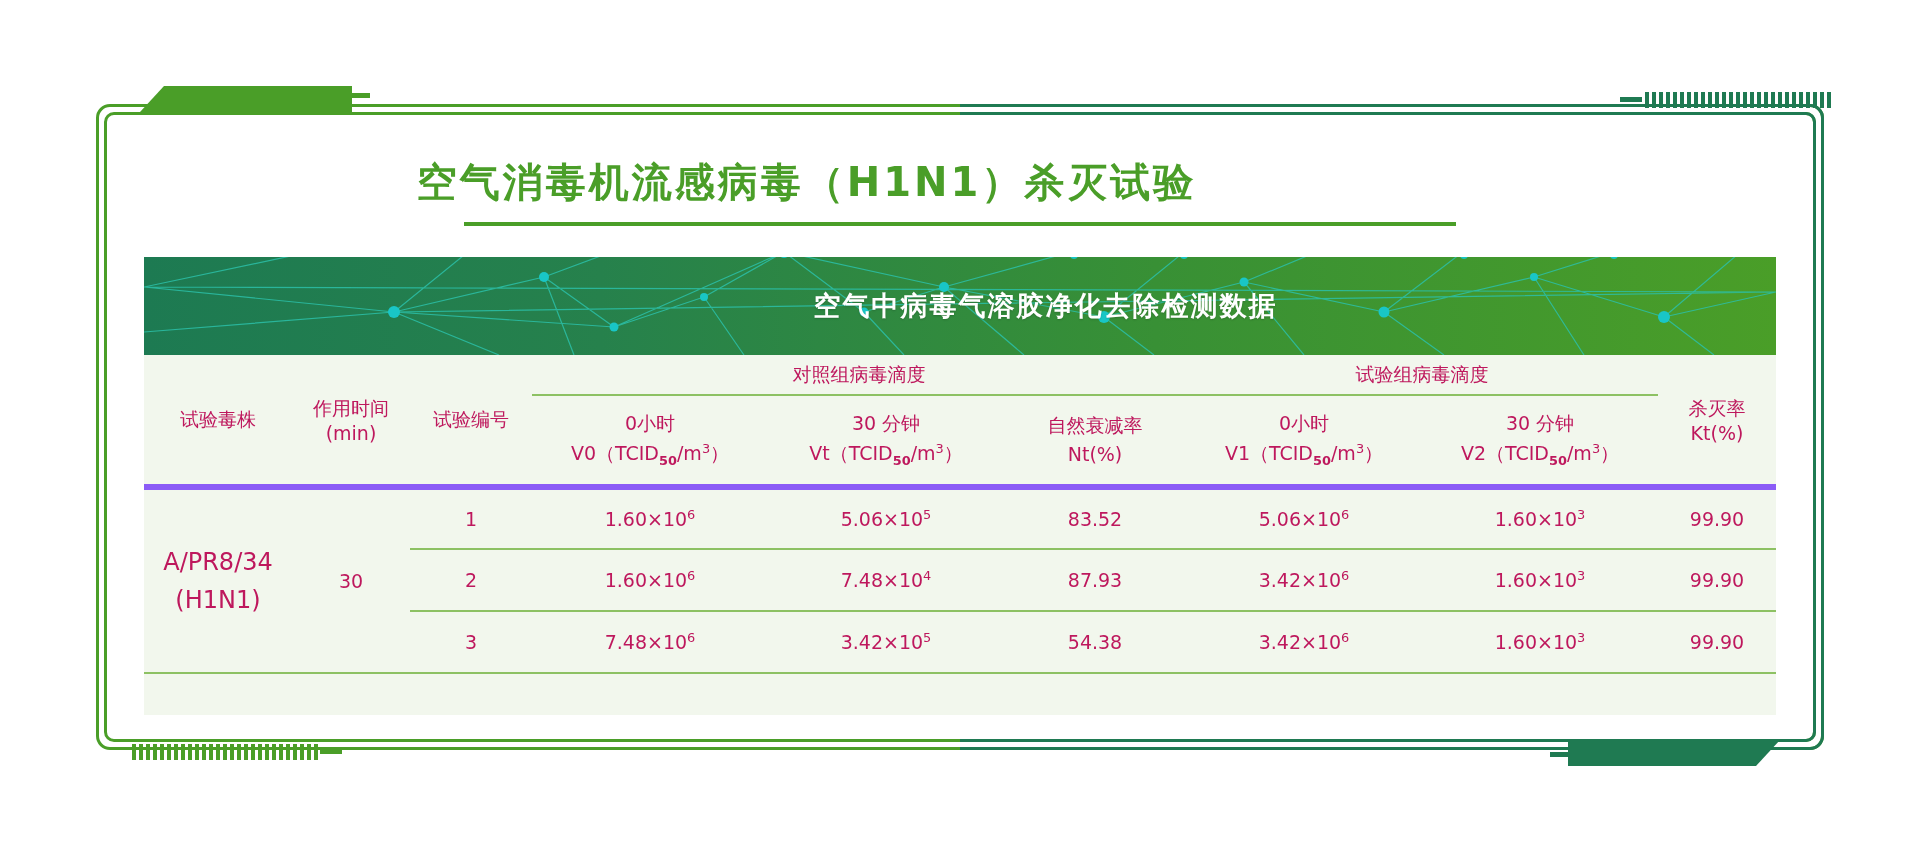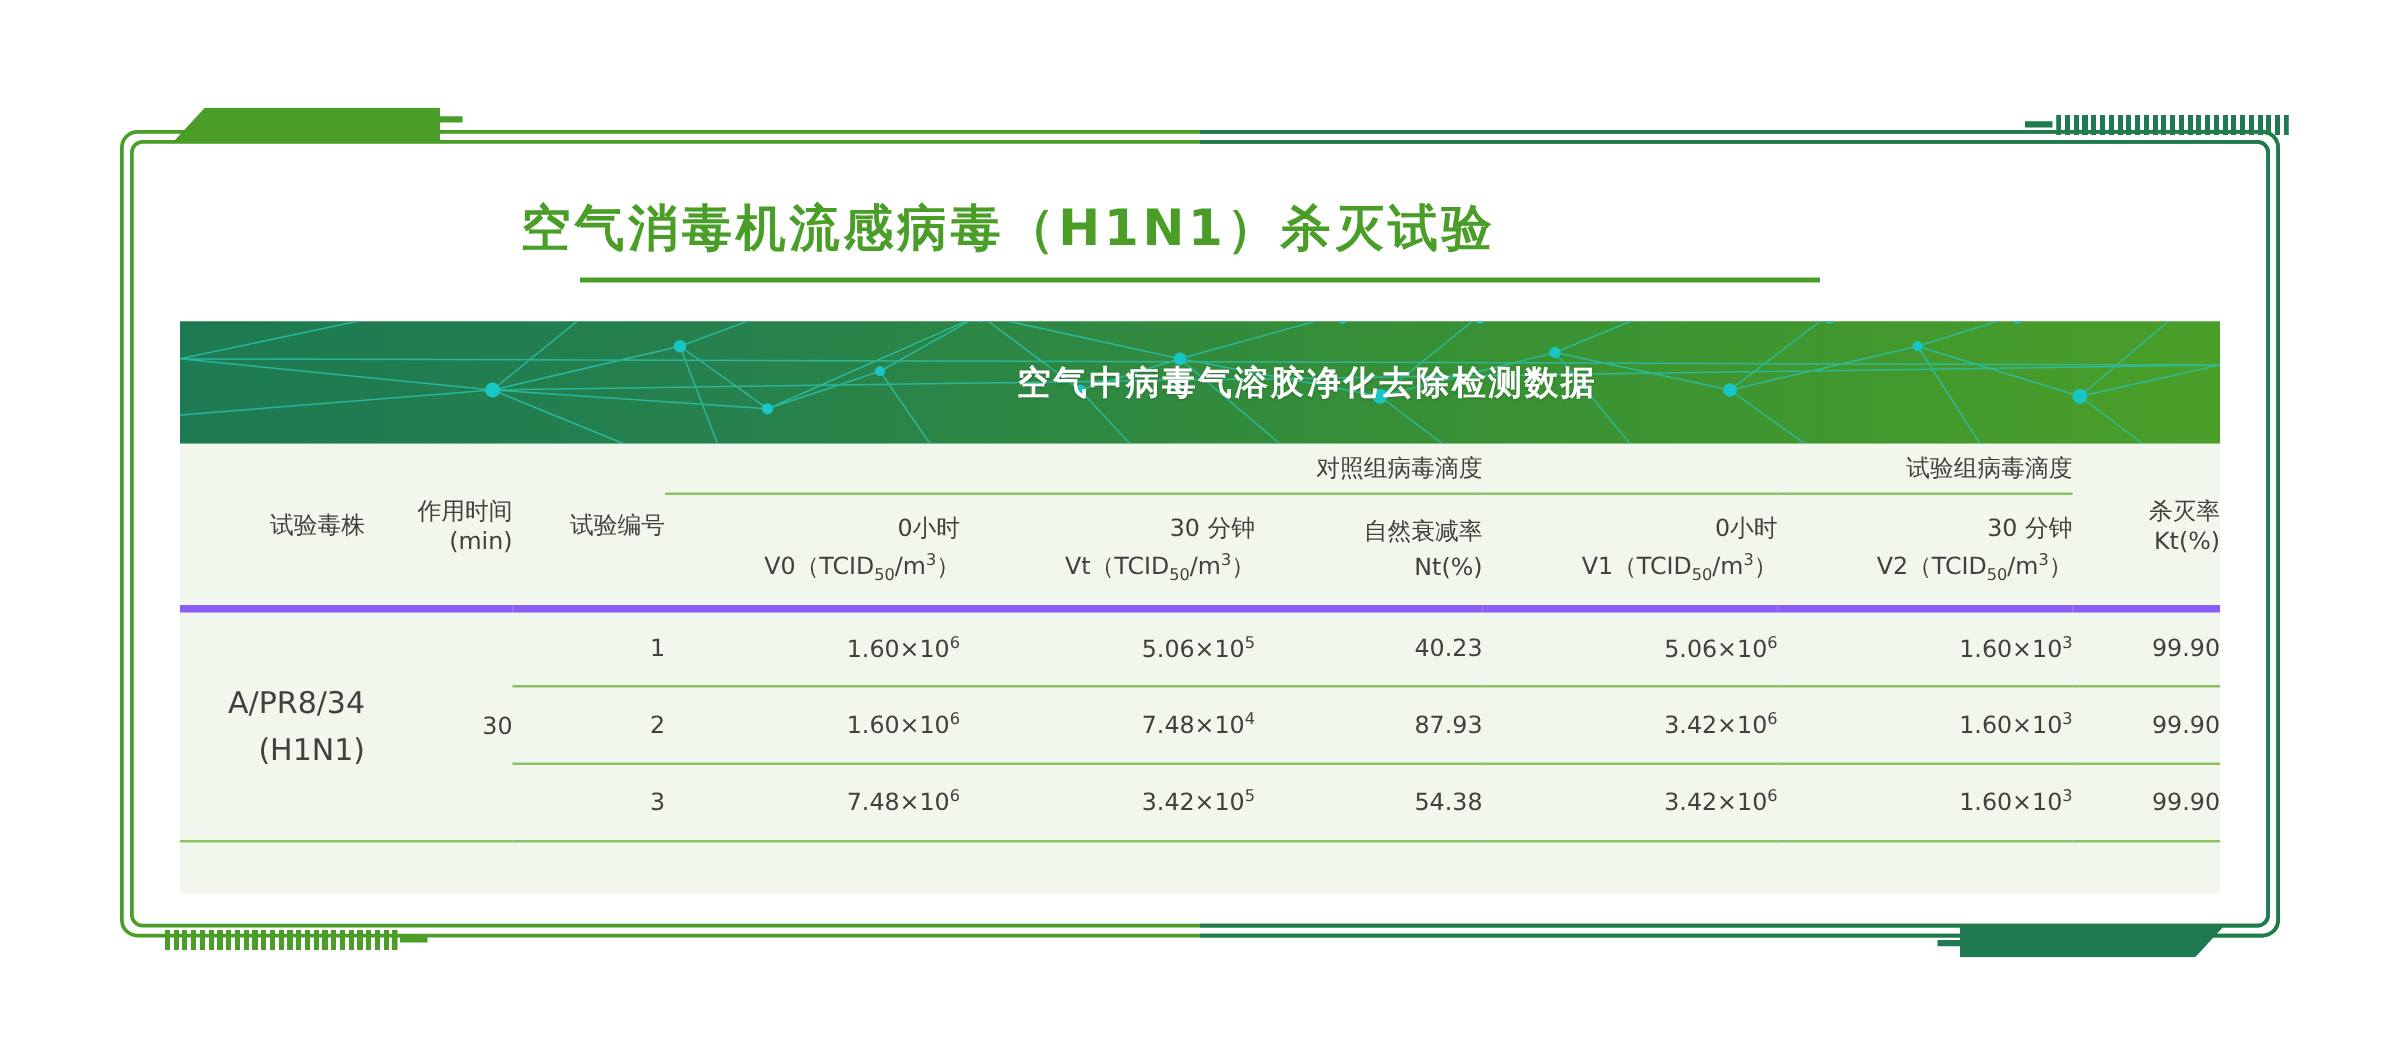--- a/index.html
+++ b/index.html
@@ -165,40 +165,40 @@
     width: 1632px; height: 360px;
     background: #f2f7ed;
   }
   table.data {
     width: 1632px;
     border-collapse: collapse;
     table-layout: fixed;
     font-family: "DejaVu Sans", "Liberation Sans", sans-serif;
   }
   table.data th, table.data td {
-    text-align: right;
+    text-align: center;
     vertical-align: middle;
-    color: #404040;
+    color: #be185d;
     font-weight: normal;
     padding: 0;
   }
   .grp-rule {
     border-bottom: 2px solid #8dc163;
   }
   .hdr-rule-bottom {
     border-bottom: 6px solid #8b5cf6;
   }
   .hdr-top { height: 40px; font-size: 19px; }
   .hdr-sub { height: 92px; font-size: 19px; line-height: 1.55; margin-left: 44px; }
   .row-line { border-bottom: 2px solid #8dc163; }
   tbody tr { height: 62px; }
   tbody td { font-size: 19px; }
   .vspan { font-size: 24px; line-height: 1.6; }
   sup { font-size: 0.68em; vertical-align: super; }
-  sub { font-size: 0.68em; vertical-align: sub; }
+  sub { font-size: 0.68em; vertical-align: sub; font-weight: bold; }
   .nowrapx { white-space: nowrap; }
 </style>
 </head>
 <body>
 
 <div id="root">
 
   <div class="frame-outer"></div>
   <div class="frame-inner"></div>
   <div class="frame-tint-right">
@@ -302,21 +302,21 @@
       <tbody>
         <tr class="row-line">
           <td rowspan="3" class="vspan">
             <div>A/PR8/34</div>
             <div>(H1N1)</div>
           </td>
           <td rowspan="3">30</td>
           <td>1</td>
           <td><span>1.60×10</span><sup>6</sup></td>
           <td><span>5.06×10</span><sup>5</sup></td>
-          <td>40.23</td>
+          <td>83.52</td>
           <td><span>5.06×10</span><sup>6</sup></td>
           <td><span>1.60×10</span><sup>3</sup></td>
           <td>99.90</td>
         </tr>
         <tr class="row-line">
           <td>2</td>
           <td><span>1.60×10</span><sup>6</sup></td>
           <td><span>7.48×10</span><sup>4</sup></td>
           <td>87.93</td>
           <td><span>3.42×10</span><sup>6</sup></td>

